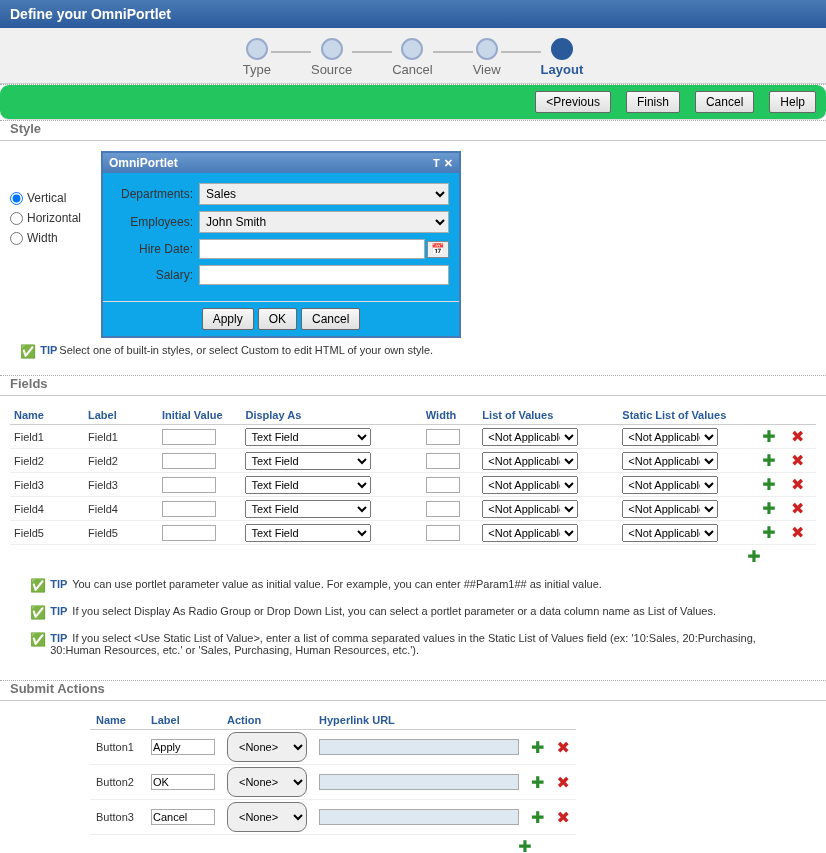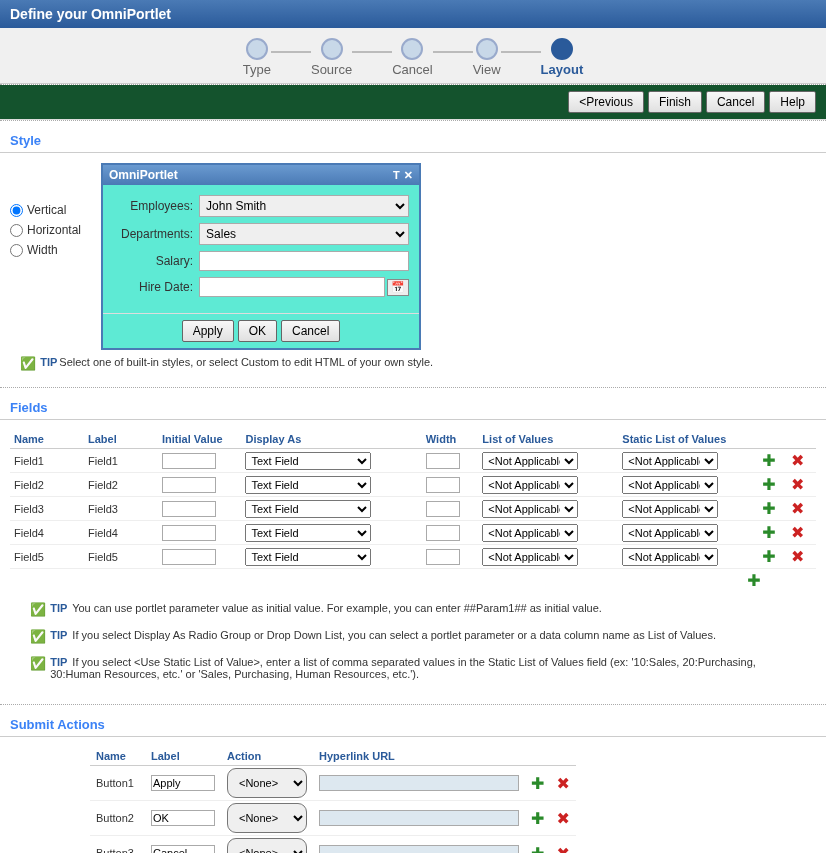--- a/index.html
+++ b/index.html
@@ -59,49 +59,50 @@
     .step-label.active { color: #2a5a9a; font-weight: bold; }
     .step-connector {
       width: 40px;
       height: 2px;
       background: #bbb;
       margin-top: -12px;
     }
 
     
     .toolbar {
-      background: #14532d;
+      background: #22c55e;
       border-bottom: 1px solid #ddd;
       padding: 6px 10px;
       display: flex;
       justify-content: flex-end;
-      gap: 4px;
+      gap: 15px;
+      border-radius: 9px;
     }
     .btn {
       padding: 3px 10px;
       font-size: 12px;
       border: 1px solid #666;
       background: linear-gradient(to bottom, #f8f8f8, #e0e0e0);
       cursor: pointer;
       border-radius: 2px;
     }
 
     
     .dotted-sep {
       border: none;
       border-top: 1px dotted #aaa;
       margin: 0;
     }
 
     
     .section-title {
-      color: #3b82f6;
+      color: #737373;
       font-size: 13px;
       font-weight: bold;
-      padding: 12px 10px 4px 10px;
+      padding: 0 10px 4px 10px;
       border-bottom: 1px solid #ccc;
     }
 
     
     .style-section {
       padding: 10px;
     }
     .style-content {
       display: flex;
       align-items: flex-start;
@@ -116,22 +117,22 @@
     .radio-item {
       display: flex;
       align-items: flex-end;
       gap: 4px;
     }
     .radio-item input[type="radio"] { margin: 0; }
 
     
     .omniportlet-window {
       border: 2px solid #4a7ab5;
-      width: 320px;
-      background: #5eead4;
+      width: 360px;
+      background: #0ea5e9;
     }
     .omniportlet-titlebar {
       background: linear-gradient(to bottom, #6a9ad0, #4a7ab5);
       color: white;
       font-size: 12px;
       font-weight: bold;
       padding: 3px 6px;
       display: flex;
       justify-content: space-between;
       align-items: center;
@@ -346,41 +347,41 @@
     <div class="omniportlet-window">
       <div class="omniportlet-titlebar">
         <span>OmniPortlet</span>
         <div class="win-controls">
           <span style="cursor:pointer;">T</span>
           <span style="cursor:pointer;">✕</span>
         </div>
       </div>
       <div class="omniportlet-body">
         <div class="form-row">
-          <label class="form-label">Employees:</label>
-          <select class="form-select">
-            <option>John Smith</option>
-          </select>
-        </div>
-        <div class="form-row">
           <label class="form-label">Departments:</label>
           <select class="form-select">
             <option>Sales</option>
           </select>
         </div>
         <div class="form-row">
-          <label class="form-label">Salary:</label>
-          <input type="text" class="form-input" style="">
+          <label class="form-label">Employees:</label>
+          <select class="form-select">
+            <option>John Smith</option>
+          </select>
         </div>
         <div class="form-row">
           <label class="form-label">Hire Date:</label>
           <div class="date-input-wrap">
             <input type="text" style="">
             <button class="cal-btn">📅</button>
           </div>
+        </div>
+        <div class="form-row">
+          <label class="form-label">Salary:</label>
+          <input type="text" class="form-input" style="">
         </div>
       </div>
       <div class="omniportlet-footer">
         <button class="btn">Apply</button>
         <button class="btn">OK</button>
         <button class="btn">Cancel</button>
       </div>
     </div>
   </div>
 

